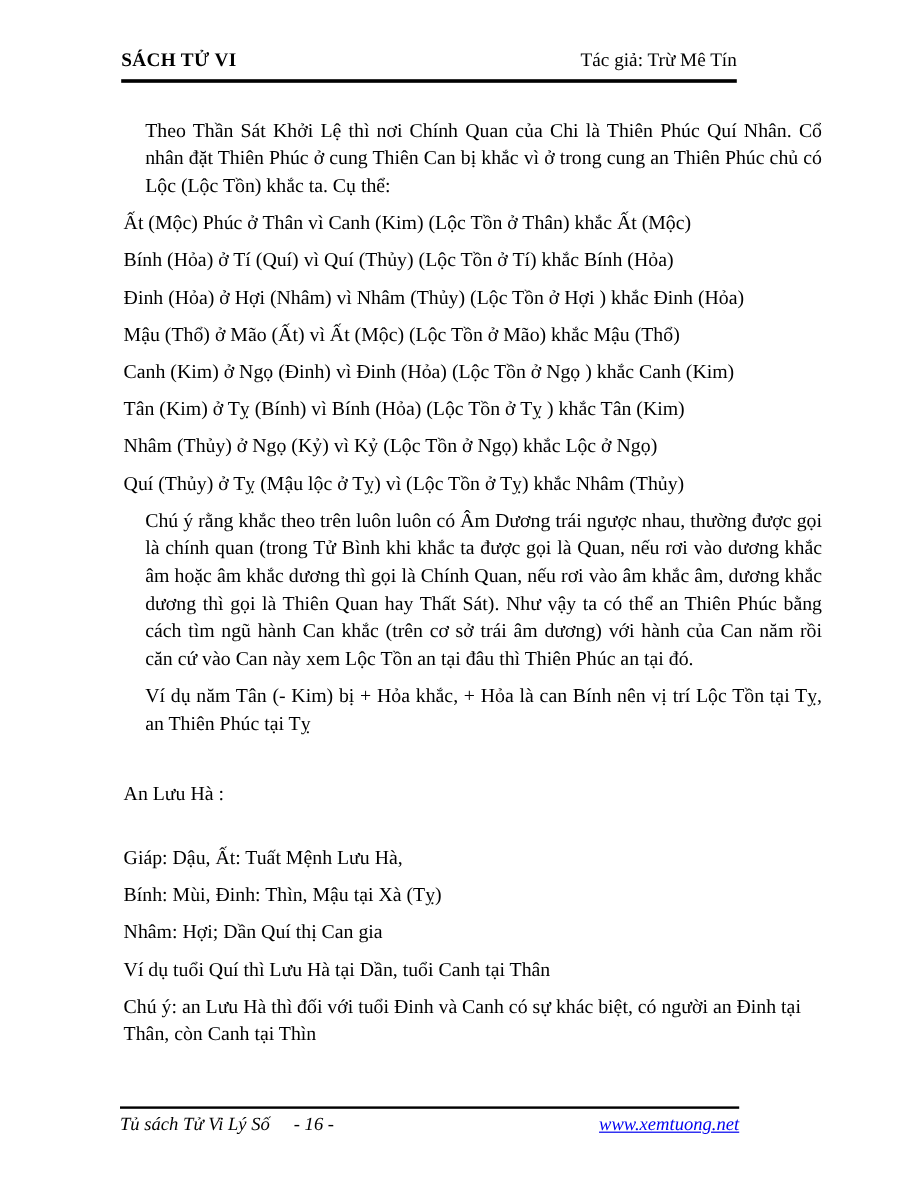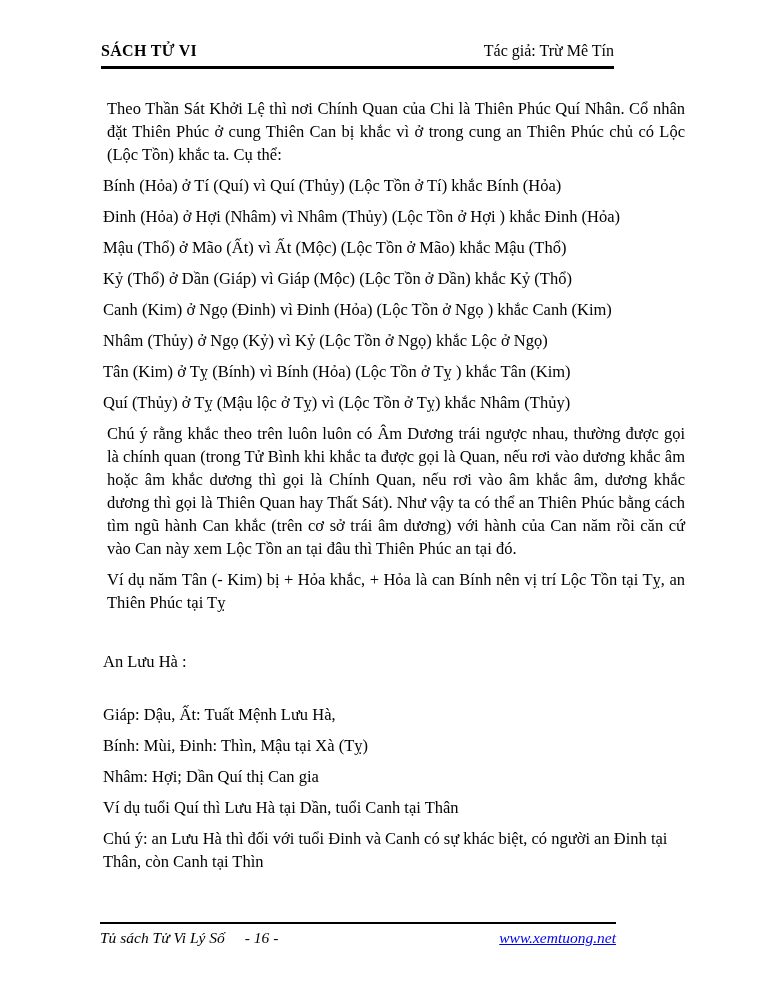--- a/index.html
+++ b/index.html
@@ -39,21 +39,21 @@
   
   .content {
     position: absolute;
     top: 97px;
     left: 103px;
     width: 582px;
     font-size: 16.5px;
     line-height: 23px;
   }
   .content p {
-    margin: 0 0 8px 4px;
+    margin: 0 0 8px 18px;
     text-align: justify;
   }
   .content .line {
     margin: 0 0 8px 0;
     text-align: left;
   }
   .section-title {
     margin: 36px 0 30px 0 !important;
     text-align: left !important;
   }
@@ -89,27 +89,27 @@
 <div class="page">
 
   <div class="header">
     <span class="book-title">SÁCH TỬ VI</span>
     <span class="author">Tác giả: Trừ Mê Tín</span>
   </div>
 
   <div class="content">
     <p>Theo Thần Sát Khởi Lệ thì nơi Chính Quan của Chi là Thiên Phúc Quí Nhân. Cổ nhân đặt Thiên Phúc ở cung Thiên Can bị khắc vì ở trong cung an Thiên Phúc chủ có Lộc (Lộc Tồn) khắc ta. Cụ thể:</p>
 
+    <div class="line">Ất (Mộc) Phúc ở Thân vì Canh (Kim) (Lộc Tồn ở Thân) khắc Ất (Mộc)</div>
     <div class="line">Bính (Hỏa) ở Tí (Quí) vì Quí (Thủy) (Lộc Tồn ở Tí) khắc Bính (Hỏa)</div>
     <div class="line">Đinh (Hỏa) ở Hợi (Nhâm) vì Nhâm (Thủy) (Lộc Tồn ở Hợi ) khắc Đinh (Hỏa)</div>
     <div class="line">Mậu (Thổ) ở Mão (Ất) vì Ất (Mộc) (Lộc Tồn ở Mão) khắc Mậu (Thổ)</div>
-    <div class="line">Kỷ (Thổ) ở Dần (Giáp) vì Giáp (Mộc) (Lộc Tồn ở Dần) khắc Kỷ (Thổ)</div>
     <div class="line">Canh (Kim) ở Ngọ (Đinh) vì Đinh (Hỏa) (Lộc Tồn ở Ngọ ) khắc Canh (Kim)</div>
+    <div class="line">Tân (Kim) ở Tỵ (Bính) vì Bính (Hỏa) (Lộc Tồn ở Tỵ ) khắc Tân (Kim)</div>
     <div class="line">Nhâm (Thủy) ở Ngọ (Kỷ) vì Kỷ (Lộc Tồn ở Ngọ) khắc Lộc ở Ngọ)</div>
-    <div class="line">Tân (Kim) ở Tỵ (Bính) vì Bính (Hỏa) (Lộc Tồn ở Tỵ ) khắc Tân (Kim)</div>
     <div class="line">Quí (Thủy) ở Tỵ (Mậu lộc ở Tỵ) vì (Lộc Tồn ở Tỵ) khắc Nhâm (Thủy)</div>
 
     <p>Chú ý rằng khắc theo trên luôn luôn có Âm Dương trái ngược nhau, thường được gọi là chính quan (trong Tử Bình khi khắc ta được gọi là Quan, nếu rơi vào dương khắc âm hoặc âm khắc dương thì gọi là Chính Quan, nếu rơi vào âm khắc âm, dương khắc dương thì gọi là Thiên Quan hay Thất Sát). Như vậy ta có thể an Thiên Phúc bằng cách tìm ngũ hành Can khắc (trên cơ sở trái âm dương) với hành của Can năm rồi căn cứ vào Can này xem Lộc Tồn an tại đâu thì Thiên Phúc an tại đó.</p>
     <p class="example-para">Ví dụ năm Tân (- Kim) bị + Hỏa khắc, + Hỏa là can Bính nên vị trí Lộc Tồn tại Tỵ, an Thiên Phúc tại Tỵ</p>
 
     <p class="section-title">An Lưu Hà :</p>
 
     <div class="line">Giáp: Dậu, Ất: Tuất Mệnh Lưu Hà,</div>
     <div class="line">Bính: Mùi, Đinh: Thìn, Mậu tại Xà (Tỵ)</div>
     <div class="line">Nhâm: Hợi; Dần Quí thị Can gia</div>

